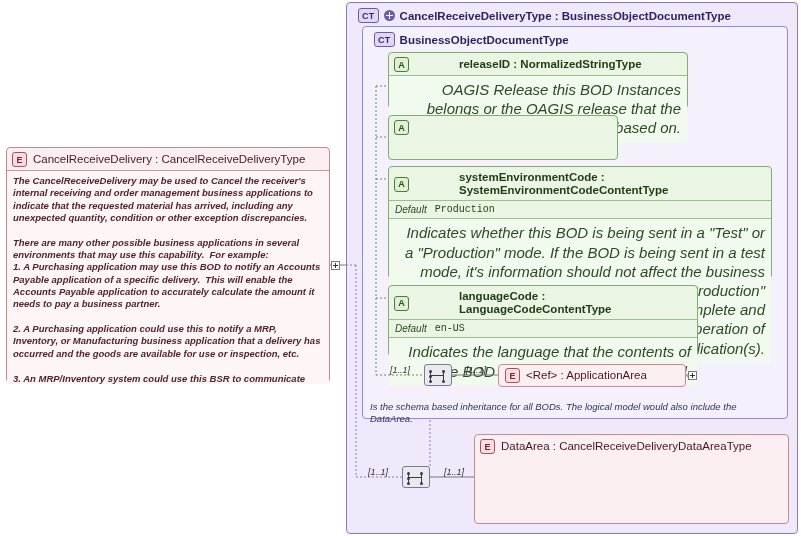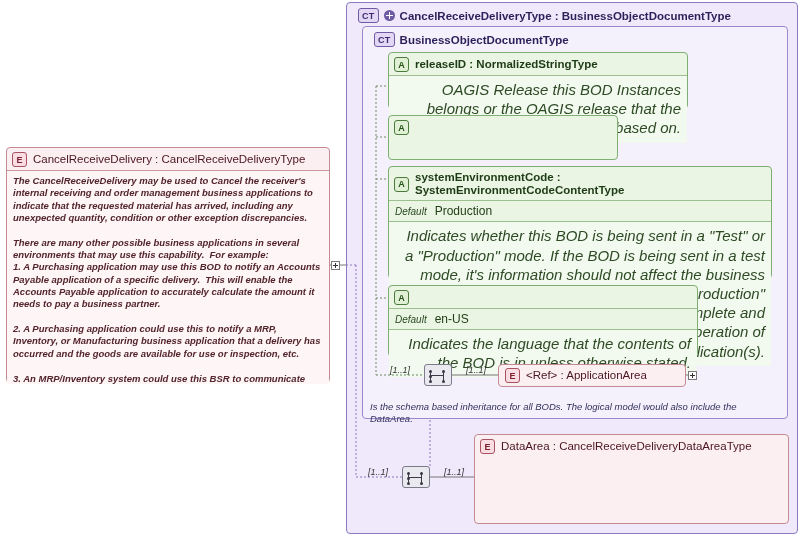--- a/index.html
+++ b/index.html
@@ -49,38 +49,39 @@
     display: flex;
     align-items: center;
     padding: 4px 6px 3px 5px;
     gap: 6px;
   }
   .attr-title {
     font-size: 11.5px;
     font-weight: bold;
     color: #1d3b14;
     line-height: 1.15;
+    margin-left: 44px;
   }
   .attr-sep {
     border-top: 1px solid #9cbf90;
     margin: 0;
   }
   .attr-default {
     display: flex;
     align-items: center;
     gap: 8px;
     padding: 3px 6px;
     font-size: 10px;
     font-style: italic;
     color: #2a4a20;
   }
   .attr-default .dval {
     font-style: normal;
-    font-family: Liberation Sans, sans-serif;
-    font-size: 12px;
+    font-family: Liberation Mono, monospace;
+    font-size: 10px;
     color: #234018;
   }
   .attr-doc {
     padding: 4px 6px 5px 6px;
     font-size: 15px;
     font-style: italic;
     line-height: 1.28;
     color: #2d4a25;
     background: #f2f9ee;
     border-top: 1px solid #9cbf90;
@@ -300,20 +301,21 @@
     <div class="attr-default">
       <span>Default</span>
       <span class="dval">Production</span>
     </div>
     <div class="attr-doc">Indicates whether this BOD is being sent in a "Test" or a "Production" mode. If the BOD is being sent in a test mode, it's information should not affect the business operation. However, if the BOD is sent in "Production" mode it is assumed that all test has been complete and the contents of the BOD are to affect the operation of the receiving business application(s).</div>
   </div>
 
   <div class="box attr" style="left:388px; top:285px; width:310px; height:72px;">
     <div class="attr-head">
       <span class="badge badge-a">A</span>
+      <span class="attr-title">languageCode : LanguageCodeContentType</span>
     </div>
     <div class="attr-sep"></div>
     <div class="attr-default">
       <span>Default</span>
       <span class="dval">en-US</span>
     </div>
     <div class="attr-doc">Indicates the language that the contents of the BOD is in unless otherwise stated.</div>
   </div>
 
   <div class="seq" style="left:424px; top:364px;">

